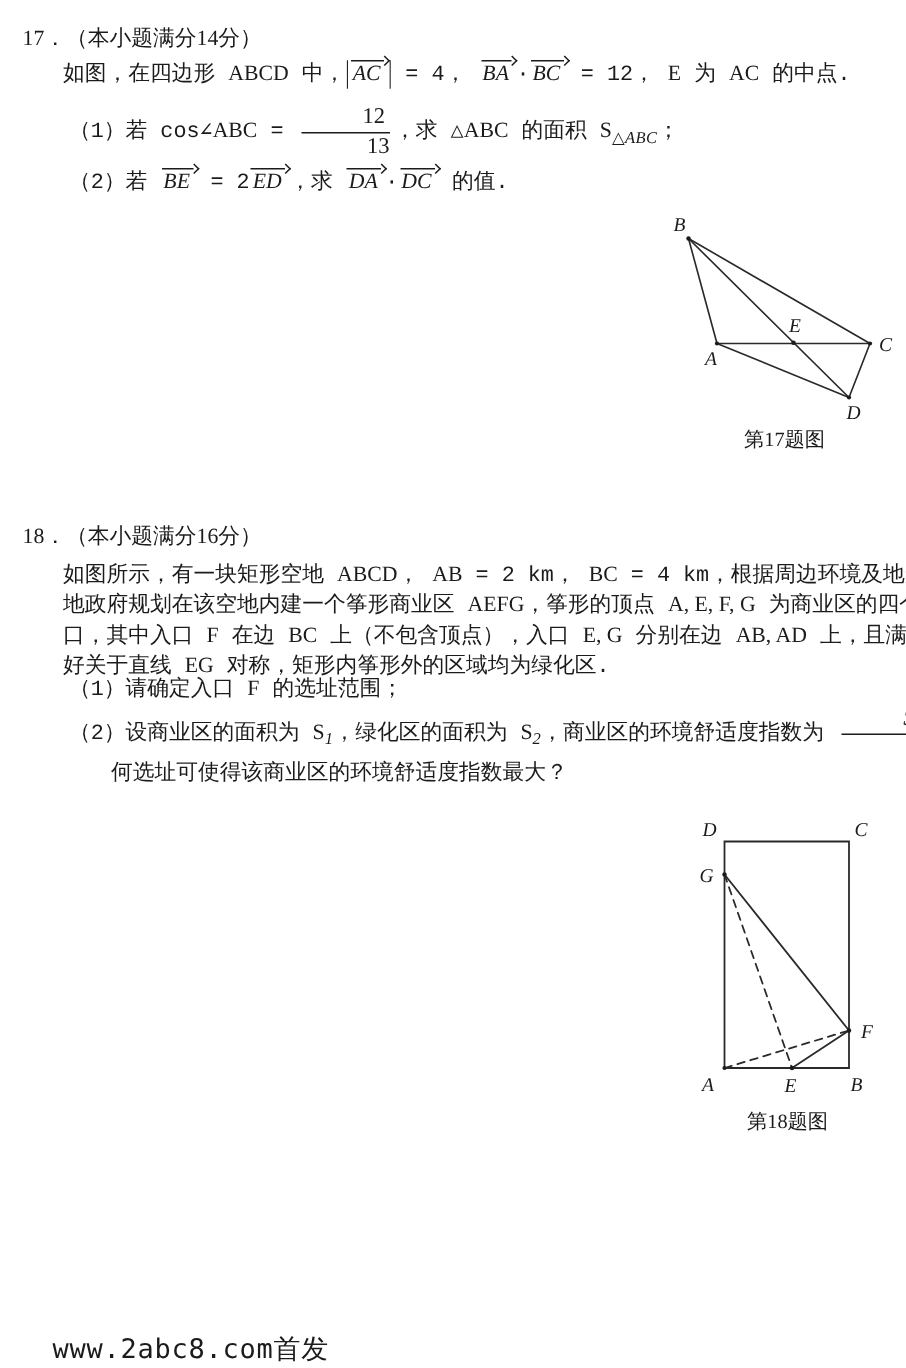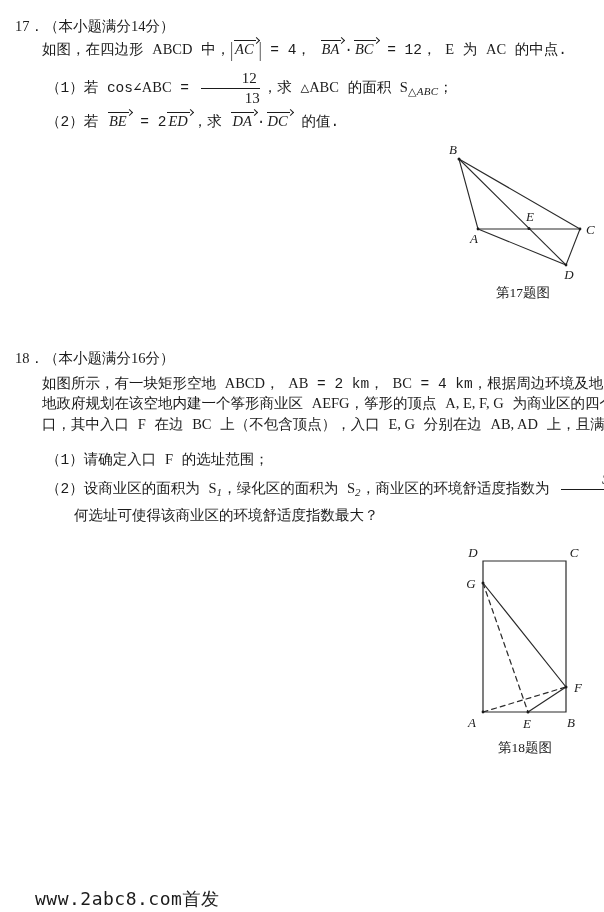--- a/index.html
+++ b/index.html
@@ -81,20 +81,21 @@
   </svg>
 
   <div class="abs caption" style="left:468px;top:284px;width:110px">第17题图</div>
 
   <div class="abs line" style="left:15px;top:349px">18．（本小题满分16分）</div>
 
   <div class="abs" style="left:42px;top:374px;width:552px">
     <div class="line" style="line-height:19.3px"><span class="rt">如图所示，有一块矩形空地 </span><span class="it">ABCD</span><span class="rt">， </span><span class="it">AB</span><span class="rt"> = 2 km， </span><span class="it">BC</span><span class="rt"> = 4 km，根据周边环境及地形实际，当</span></div>
     <div class="line" style="line-height:19.3px"><span class="rt">地政府规划在该空地内建一个筝形商业区 </span><span class="it">AEFG</span><span class="rt">，筝形的顶点 </span><span class="it">A, E, F, G</span><span class="rt"> 为商业区的四个入</span></div>
     <div class="line" style="line-height:19.3px"><span class="rt">口，其中入口 </span><span class="it">F</span><span class="rt"> 在边 </span><span class="it">BC</span><span class="rt"> 上（不包含顶点），入口 </span><span class="it">E, G</span><span class="rt"> 分别在边 </span><span class="it">AB, AD</span><span class="rt"> 上，且满足点 </span><span class="it">A, F</span></div>
+    <div class="line" style="line-height:19.3px"><span class="rt">好关于直线 </span><span class="it">EG</span><span class="rt"> 对称，矩形内筝形外的区域均为绿化区.</span></div>
   </div>
 
   <div class="abs line" style="left:46px;top:450px"><span class="rt">（1）请确定入口 </span><span class="it">F</span><span class="rt"> 的选址范围；</span></div>
 
   <div class="abs line" style="left:46px;top:471px"><span class="rt">（2）设商业区的面积为 </span><span class="it">S</span><span class="sub">1</span><span class="rt">，绿化区的面积为 </span><span class="it">S</span><span class="sub">2</span><span class="rt">，商业区的环境舒适度指数为 </span><span class="frac fit"><span class="fn">S₂</span><span class="fd">S₁</span></span><span class="rt">，则入口 </span></div>
 
   <div class="abs line" style="left:74px;top:506px"><span class="rt">何选址可使得该商业区的环境舒适度指数最大？</span></div>
 
   <svg class="abs" style="left:440px;top:543px" width="150" height="195" viewBox="0 0 150 195">
     <g fill="none" stroke-width="1.2" stroke-linecap="round">

